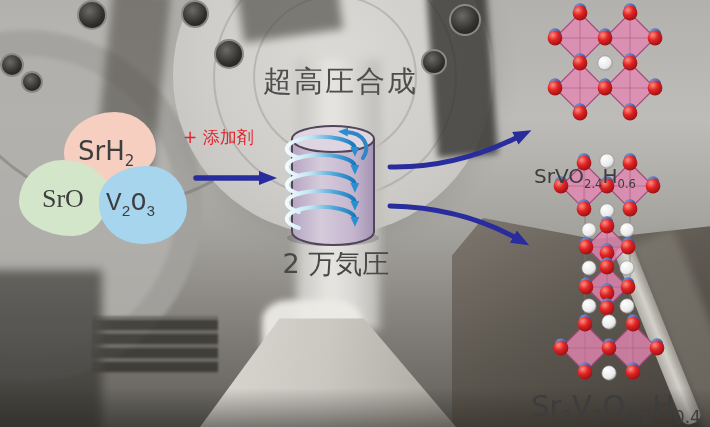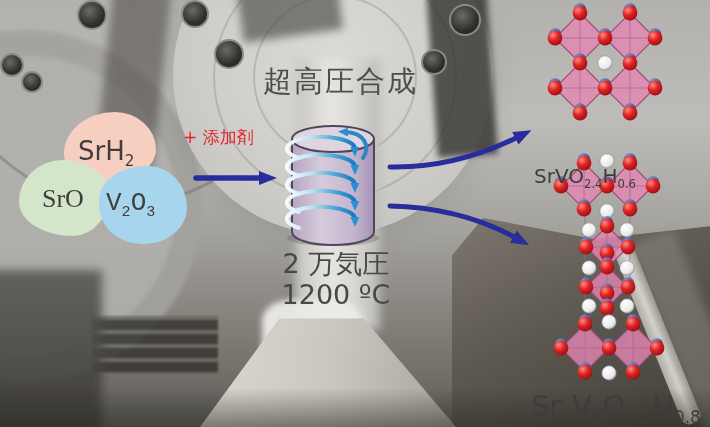--- a/index.html
+++ b/index.html
@@ -242,18 +242,17 @@
       <use href="#atomO" x="585" y="372"></use>
         <use href="#atomO" x="633" y="372"></use>
       <use href="#atomH" x="609" y="373"></use>
     </g>
   </svg>
 
   <div class="abs title">超高圧合成</div>
   <div class="abs additive">+ 添加剤</div>
   <div class="abs conditions">
     <div>2 万気圧</div>
-    <div>1200 ºC</div>
   </div>
   <div class="abs product-label prod-top"><span>SrVO</span><sub>2.4</sub><span>H</span><sub>0.6</sub></div>
-  <div class="abs product-label prod-bottom"><span>Sr</span><sub>3</sub><span>V</span><sub>2</sub><span>O</span><sub>6.2</sub><span>H</span><sub>0.8</sub></div>
+  <div class="abs product-label prod-bottom"><span>Sr</span><sub>3</sub><span>V</span><sub>2</sub><span>O</span><sub>6.2</sub><span>H</span><sub>0.4</sub></div>
 
 </div>
 
 </body></html>

